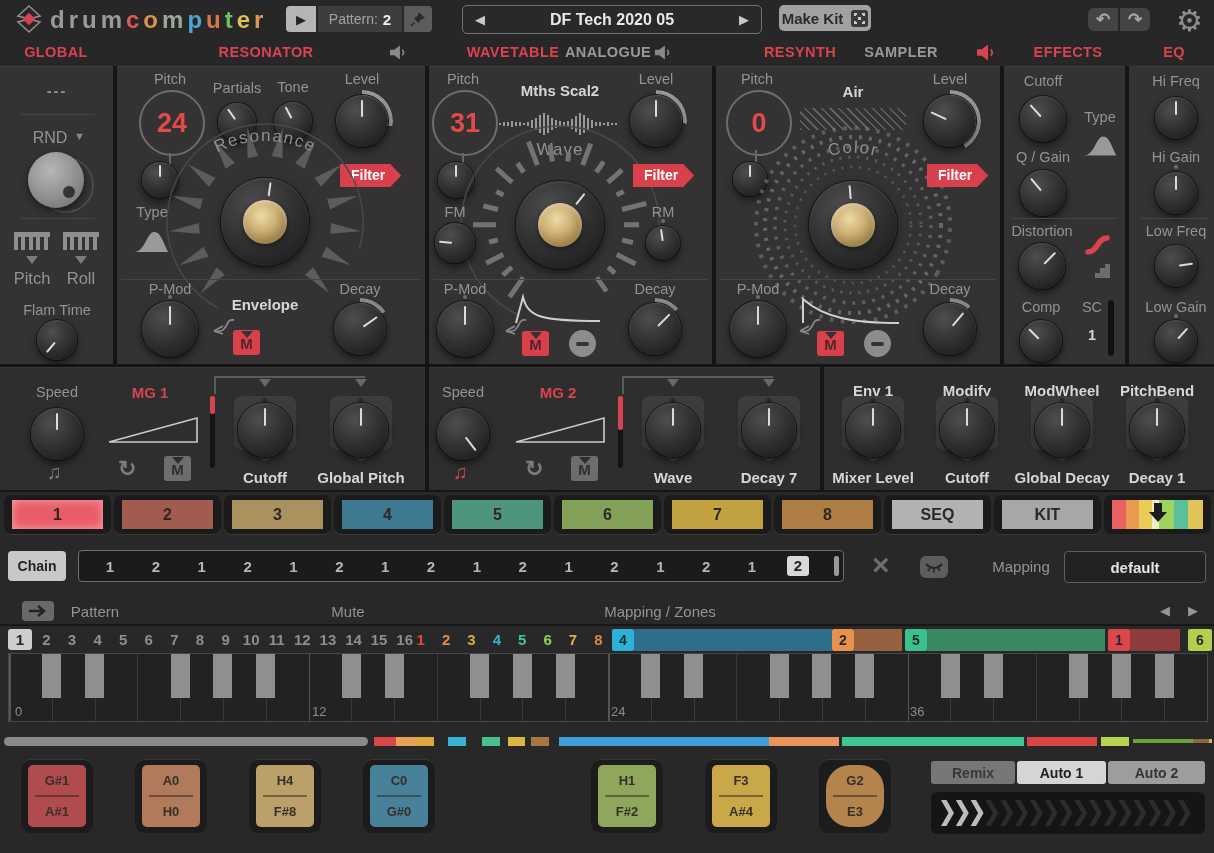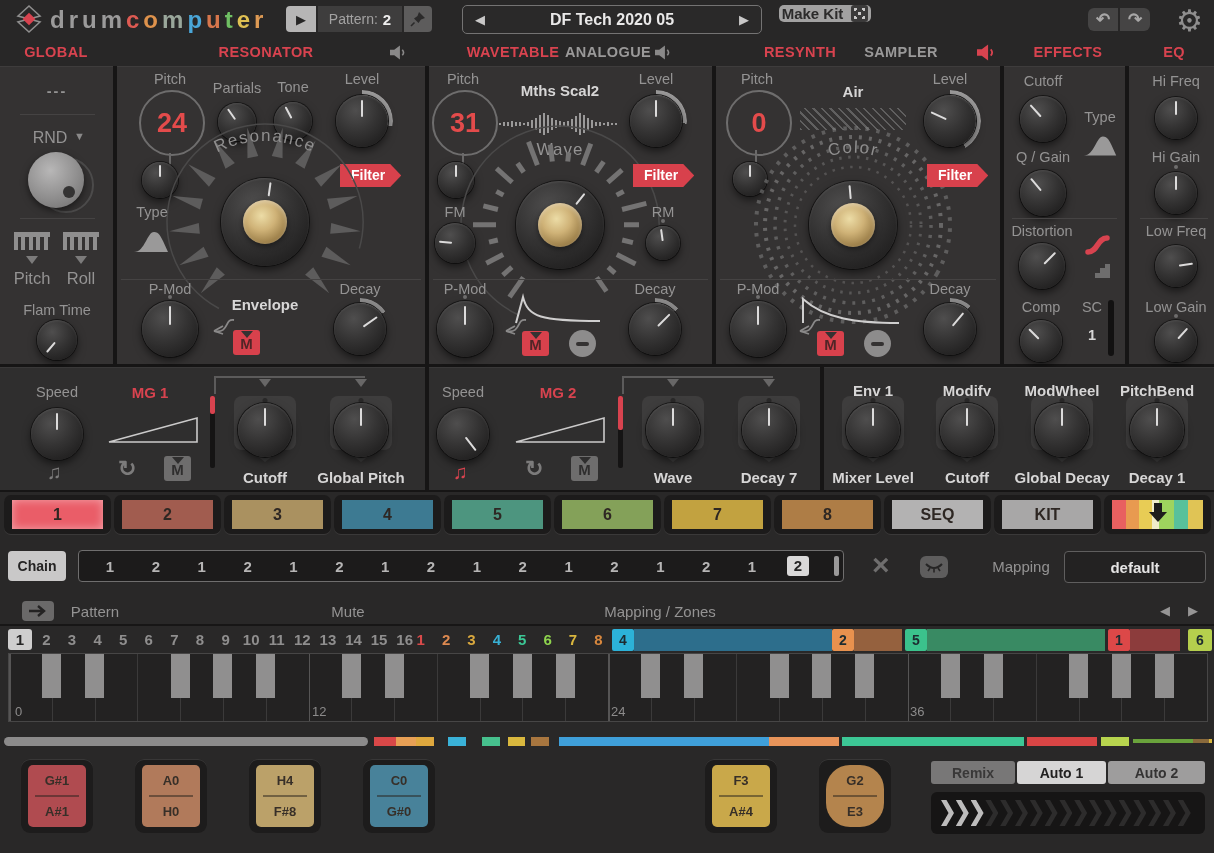--- a/index.html
+++ b/index.html
@@ -154,21 +154,21 @@
         <path d="M4.5 11.5 L1 15" stroke="#2b2a2a" stroke-width="1.6"></path>
       </svg>
   </div>
 
   <div class="ab" style="left:462px;top:5px;width:298px;height:27px;background:#2a2929;border:1px solid #747373;border-radius:5px;display:flex;align-items:center">
     <span style="color:#c9c8c8;font-size:13px;padding:0 12px;cursor:pointer">◀</span>
     <span style="flex:1;text-align:center;color:#e9e8e8;font-size:16px;font-weight:700;cursor:pointer">DF Tech 2020 05</span>
     <span style="color:#c9c8c8;font-size:13px;padding:0 12px;cursor:pointer">▶</span>
   </div>
 
-  <div class="ab tbtn" style="left:779px;top:5px;width:92px;height:17px;background:#a2a1a1;border-radius:5px">
+  <div class="ab tbtn" style="left:779px;top:5px;width:92px;height:26px;background:#a2a1a1;border-radius:5px">
     <span style="color:#2c2b2b;font-weight:700;font-size:15px">Make Kit</span>
     <span class="dice"></span>
   </div>
 
   <div class="ab tbtn" style="left:1088px;top:8px;width:30px;height:23px;background:#454444;border-radius:6px 0 0 6px;color:#a8a7a7;font-size:17px;font-weight:700">↶</div>
   <div class="ab tbtn" style="left:1120px;top:8px;width:30px;height:23px;background:#454444;border-radius:0 6px 6px 0;color:#a8a7a7;font-size:17px;font-weight:700">↷</div>
   <div class="ab" style="left:1176px;top:3px;font-size:30px;color:#8f8e8e;cursor:pointer">⚙</div>
 
   <div class="ab sec" style="left:56px">GLOBAL</div>
   <div class="ab sec" style="left:266px">RESONATOR</div>
@@ -774,20 +774,27 @@
         <span>F#8</span>
       </div>
     </div>
   <div class="ab bpad" style="left:363px">
       <div class="bface" style="background: rgb(72, 130, 154);">
         <span>C0</span>
         <i></i>
         <span>G#0</span>
       </div>
     </div>
+  <div class="ab bpad" style="left:591px">
+      <div class="bface" style="background: rgb(143, 167, 93);">
+        <span>H1</span>
+        <i></i>
+        <span>F#2</span>
+      </div>
+    </div>
   <div class="ab bpad" style="left:705px">
       <div class="bface" style="background: rgb(201, 168, 74);">
         <span>F3</span>
         <i></i>
         <span>A#4</span>
       </div>
     </div>
   <div class="ab bpad" style="left:819px">
       <div class="bface" style="background: rgb(180, 132, 77); border-radius: 24px;">
         <span>G2</span>

